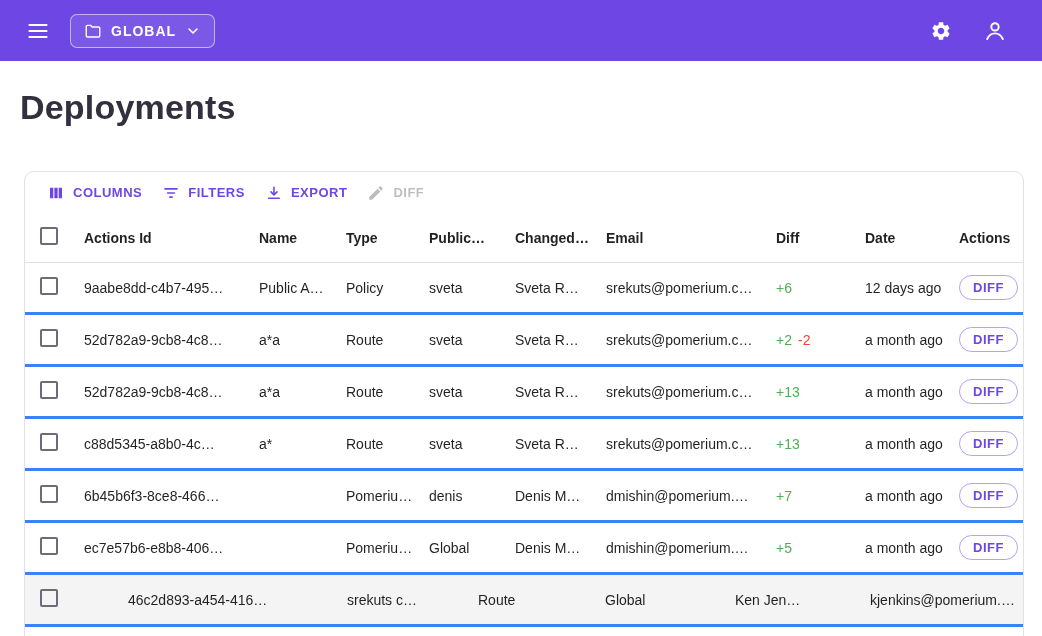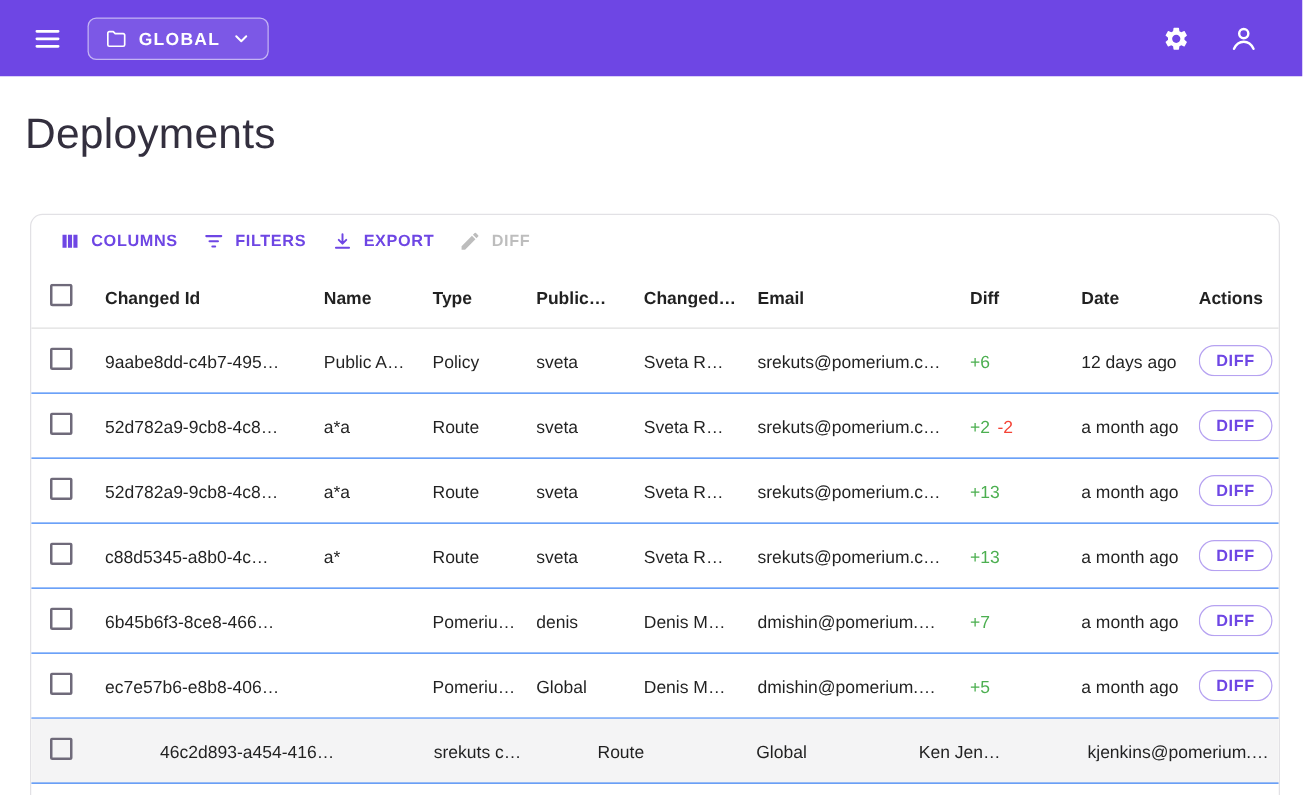--- a/index.html
+++ b/index.html
@@ -35,21 +35,21 @@
     cursor: pointer;
   }
   .spacer { flex: 1; }
   .topbar .icon-btn + .icon-btn { margin-left: 18px; }
 
   
   h1.page-title {
     margin: 26px 0 44px 20px;
     font-size: 34px;
     line-height: 40px;
-    font-weight: 400;
+    font-weight: 700;
     letter-spacing: 0.2px;
     color: #332f3e;
   }
 
   
   .card {
     margin-left: 24px;
     width: 1000px;
     height: 480px;
     border: 1px solid #e2e1e5;
@@ -83,21 +83,21 @@
   }
   .thead {
     height: 50px;
     border-bottom: 1px solid #e0e0e0;
     font-weight: 700;
     font-size: 14px;
     color: rgba(0,0,0,0.87);
   }
   .trow {
     height: 52px;
-    border-bottom: 1px solid #3b82f6;
+    border-bottom: 3px solid #3b82f6;
     font-size: 14px;
     cursor: pointer;
   }
   .trow.hover { background: #f4f4f5; gap: 44px; }
   .cell {
     white-space: nowrap;
     overflow: hidden;
     padding-right: 16px;
   }
   .cell.cb { padding: 0 0 0 15px; }
@@ -183,21 +183,21 @@
       <button class="tb-btn disabled">
         <svg width="18" height="18" viewBox="0 0 24 24" fill="rgba(0,0,0,0.26)">
             <path d="M3 17.25V21h3.75L17.81 9.94l-3.75-3.75L3 17.25zM20.71 7.04a1 1 0 0 0 0-1.41l-2.34-2.34a1 1 0 0 0-1.41 0l-1.83 1.83 3.75 3.75 1.83-1.83z"></path>
           </svg>
         <span>DIFF</span>
       </button>
     </div>
 
     <div class="thead">
       <div class="cell cb"><span class="checkbox"></span></div>
-      <div class="cell">Changed Id</div>
+      <div class="cell">Actions Id</div>
       <div class="cell">Name</div>
       <div class="cell">Type</div>
       <div class="cell">Public…</div>
       <div class="cell">Changed…</div>
       <div class="cell">Email</div>
       <div class="cell">Diff</div>
       <div class="cell">Date</div>
       <div class="cell">Actions</div>
     </div>
 

